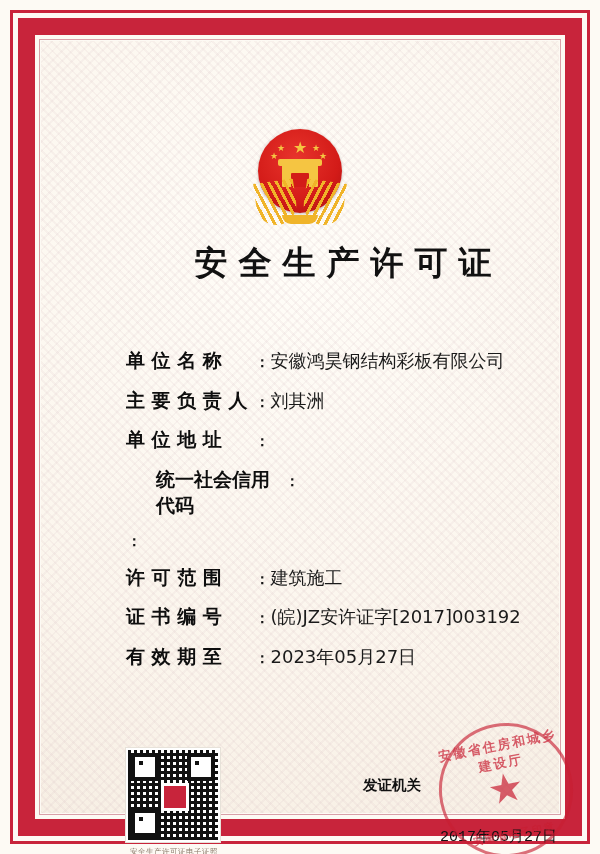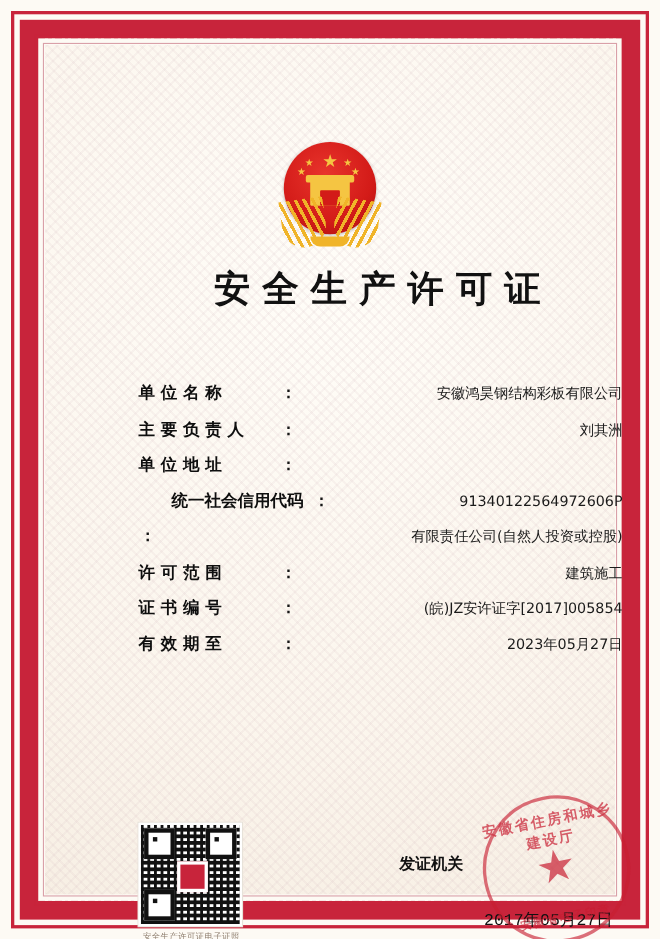--- a/index.html
+++ b/index.html
@@ -175,41 +175,40 @@
     align-items: baseline;
     margin-bottom: 13.5px;
     font-size: 14.5px;
     color: #161616;
   }
   .row .label {
     width: 128px;
     flex: 0 0 128px;
     font-weight: bold;
     font-family: "DejaVu Sans", "Liberation Sans", sans-serif;
-    font-size: 15px;
+    font-size: 19px;
     display: flex;
     justify-content: space-between;
     color: #0e0e0e;
   }
   .row .label.tight {
     letter-spacing: 0px;
     display: block;
     margin-left: 30px;
   }
   .row .colon {
     flex: 0 0 auto;
     font-weight: bold;
     padding: 0 1px;
   }
   .row .value {
     flex: 1;
-    font-size: 13px;
+    font-size: 18px;
     color: #1a1a1a;
     font-family: "DejaVu Sans", "Liberation Sans", sans-serif;
-    text-align: right;
   }
 
   
   .qr-block {
     position: absolute;
     left: 85px;
     top: 707px;
     width: 96px;
     text-align: center;
   }
@@ -360,38 +359,36 @@
       </div>
 
       <div class="row">
         <span class="label">单 位 地 址</span>
         <span class="colon">：</span>
       </div>
 
       <div class="row">
         <span class="label tight">统一社会信用代码</span>
         <span class="colon">：</span>
-        <span class="value">91340122564972606P</span>
-      </div>
-
-      <div class="row">
-        <span class="colon">：</span>
-        <span class="value">有限责任公司(自然人投资或控股)</span>
+      </div>
+
+      <div class="row">
+        <span class="colon">：</span>
       </div>
 
       <div class="row">
         <span class="label">许 可 范 围</span>
         <span class="colon">：</span>
         <span class="value">建筑施工</span>
       </div>
 
       <div class="row">
         <span class="label">证 书 编 号</span>
         <span class="colon">：</span>
-        <span class="value">(皖)JZ安许证字[2017]005854</span>
+        <span class="value">(皖)JZ安许证字[2017]003192</span>
       </div>
 
       <div class="row">
         <span class="label">有 效 期 至</span>
         <span class="colon">：</span>
         <span class="value">2023年05月27日</span>
       </div>
 
     </div>
 

